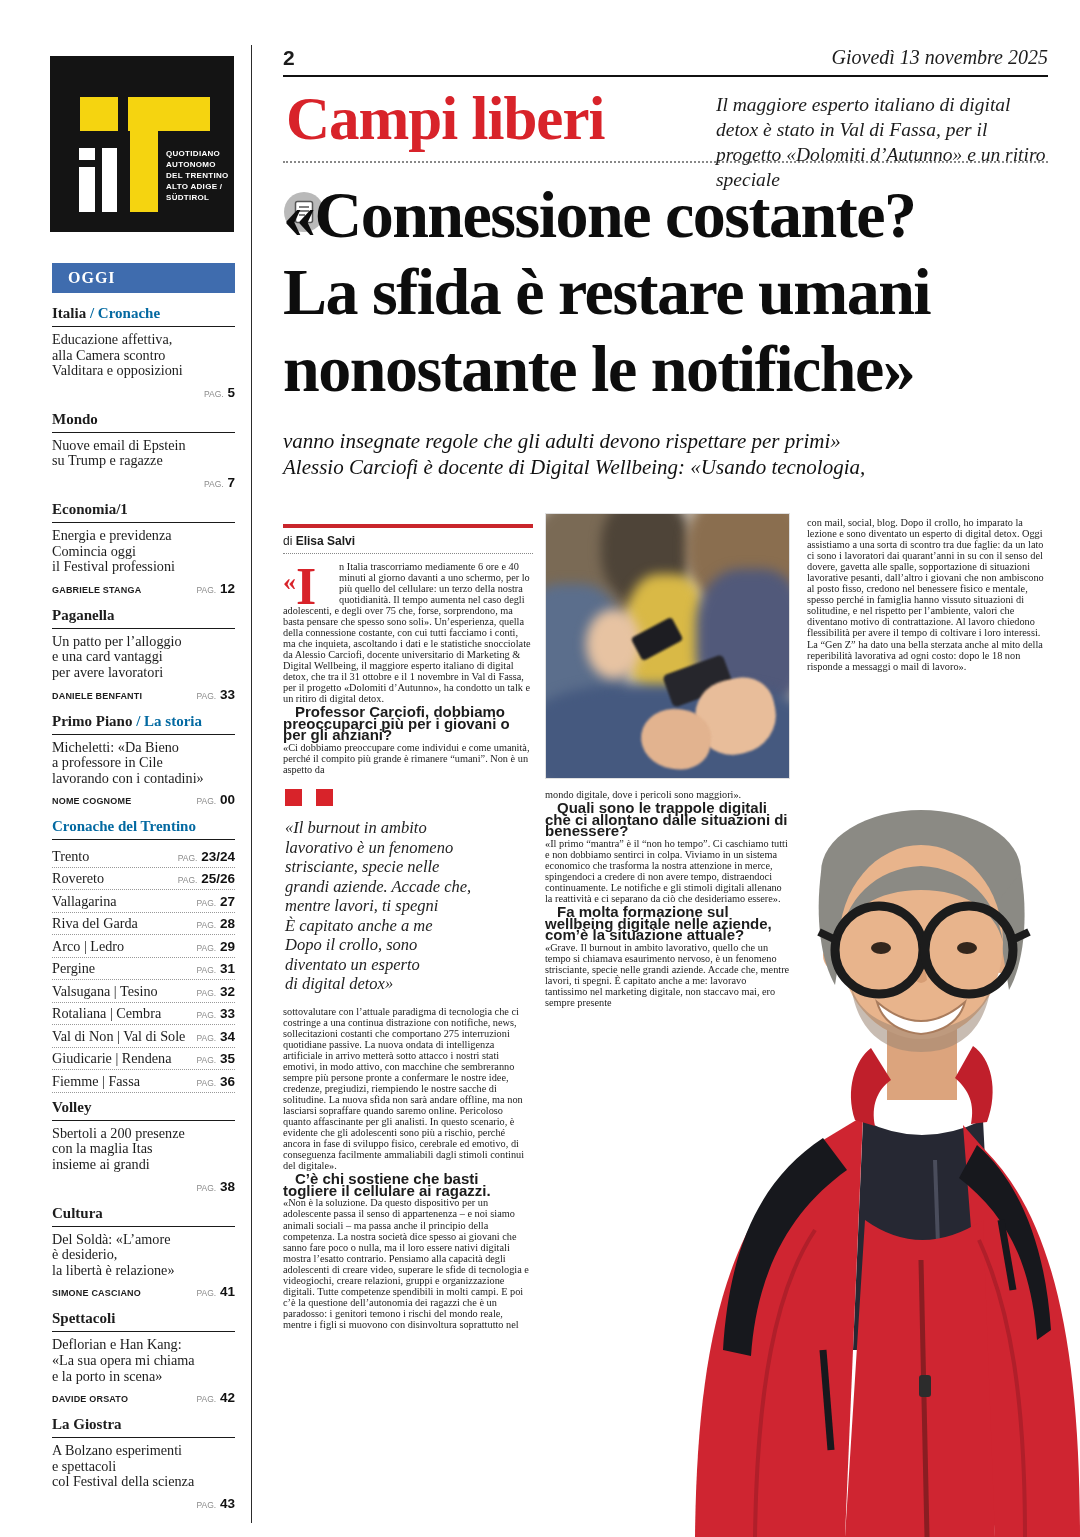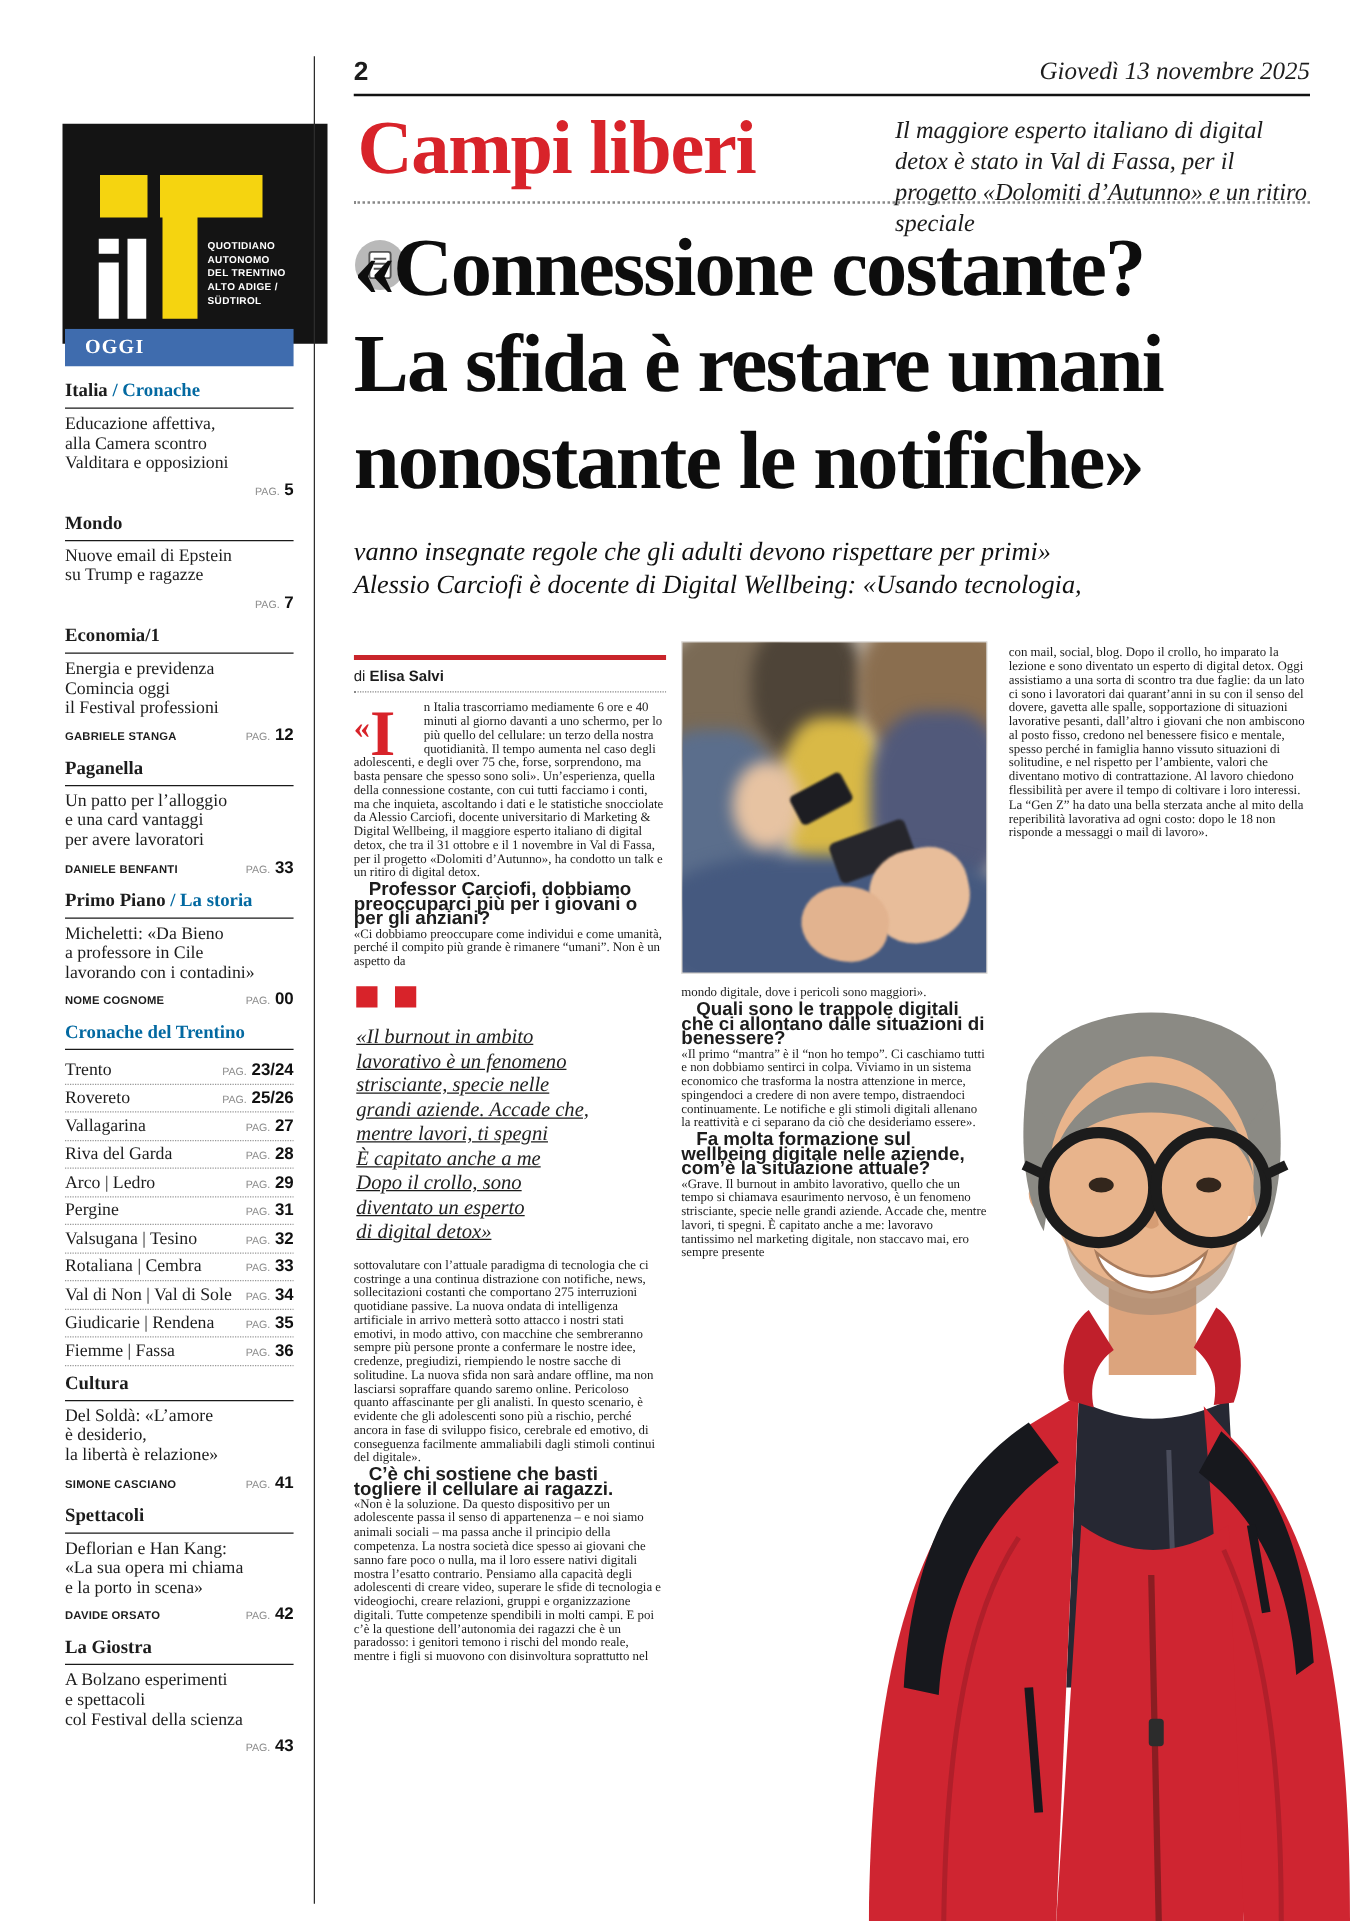--- a/index.html
+++ b/index.html
@@ -1,19 +1,19 @@
 <!DOCTYPE html>
 <html lang="it"><head>
 <meta charset="utf-8">
 <style>
   html,body{margin:0;padding:0;background:#f2f2f2;}
   #page{position:relative;width:1080px;height:1537px;background:#ffffff;margin:0 auto;
         font-family:"Liberation Serif",serif;color:#1c1c1c;overflow:hidden;}
   
-  #logo{position:absolute;left:50px;top:56px;width:212px;height:176px;background:#141414;margin-top:43px;}
+  #logo{position:absolute;left:50px;top:56px;width:184px;height:176px;background:#141414;}
   #logo .yA{position:absolute;left:30px;top:41px;width:38px;height:34px;background:#f5d410;}
   #logo .yArm{position:absolute;left:78px;top:41px;width:82px;height:34px;background:#f5d410;}
   #logo .yStem{position:absolute;left:80px;top:41px;width:28px;height:115px;background:#f5d410;}
   #logo .iDot{position:absolute;left:29px;top:92px;width:16px;height:12px;background:#fff;}
   #logo .iBar{position:absolute;left:29px;top:111px;width:16px;height:45px;background:#fff;}
   #logo .lBar{position:absolute;left:52px;top:92px;width:15px;height:64px;background:#fff;}
   #logo .cap{position:absolute;left:116px;top:92px;width:64px;color:#fff;
              font-family:"Liberation Sans",sans-serif;font-weight:bold;font-size:8px;
              line-height:11px;letter-spacing:.3px;white-space:pre-line;}
   
@@ -60,21 +60,21 @@
   .redbar{height:3.5px;background:#c9252b;margin-bottom:4px;}
   .byline{font-family:"Liberation Sans",sans-serif;font-size:12px;padding:2px 0 5px 0;
           border-bottom:1.5px dotted #888;margin-bottom:7px;}
   .byline b{font-weight:bold;}
   .body{margin:0 0 1px 0;font-size:10.3px;line-height:11.05px;text-align:left;}
   .q{margin:2px 0 1px 0;font-family:"Liberation Sans",sans-serif;font-weight:bold;
      font-size:15px;line-height:11.6px;text-indent:12px;}
   .dropcap{float:left;width:56px;height:44px;color:#d8232a;font-weight:bold;
            font-size:52px;line-height:42px;text-align:left;}
   .dropcap .laquo{font-size:26px;vertical-align:14px;}
-  .pullquote{margin:14px 0 12px 2px;text-decoration:underline;}
+  .pullquote{margin:14px 0 12px 2px;}
   .pq-marks{margin-bottom:8px;}
   .pq-marks span{display:inline-block;width:17px;height:17px;background:#d8232a;margin-right:14px;}
   .pq-line{font-style:italic;font-size:16.5px;line-height:19.5px;color:#222;}
   
   #photo-teens{width:245px;height:266px;position:relative;overflow:hidden;margin-bottom:10px;
                background:#c8beb2;border:1px solid #e0e0e0;box-sizing:border-box;}
   #photo-teens .blob{position:absolute;filter:blur(6px);}
   #photo-teens .sharp{position:absolute;filter:blur(1px);}
   
   #photo-man{position:absolute;left:695px;top:790px;width:385px;height:747px;}
@@ -188,20 +188,30 @@
             <span>Val di Non | Val di Sole</span>
             <span class="pag"><i>PAG.</i><b> 34</b></span>
           </div>
           <div class="tr-row">
             <span>Giudicarie | Rendena</span>
             <span class="pag"><i>PAG.</i><b> 35</b></span>
           </div>
           <div class="tr-row">
             <span>Fiemme | Fassa</span>
             <span class="pag"><i>PAG.</i><b> 36</b></span>
+          </div>
+        </section>
+        <section class="sb">
+          <h3><span>Volley</span></h3>
+          <p class="sb-title">Sbertoli a 200 presenze
+con la maglia Itas
+insieme ai grandi</p>
+          <div class="sb-meta">
+            <span class="sb-author"></span>
+            <span class="pag"><i>PAG.</i><b> 38</b></span>
           </div>
         </section>
         <section class="sb">
           <h3><span>Cultura</span></h3>
           <p class="sb-title">Del Soldà: «L’amore
 è desiderio,
 la libertà è relazione»</p>
           <div class="sb-meta">
             <span class="sb-author">SIMONE CASCIANO</span>
             <span class="pag"><i>PAG.</i><b> 41</b></span>

